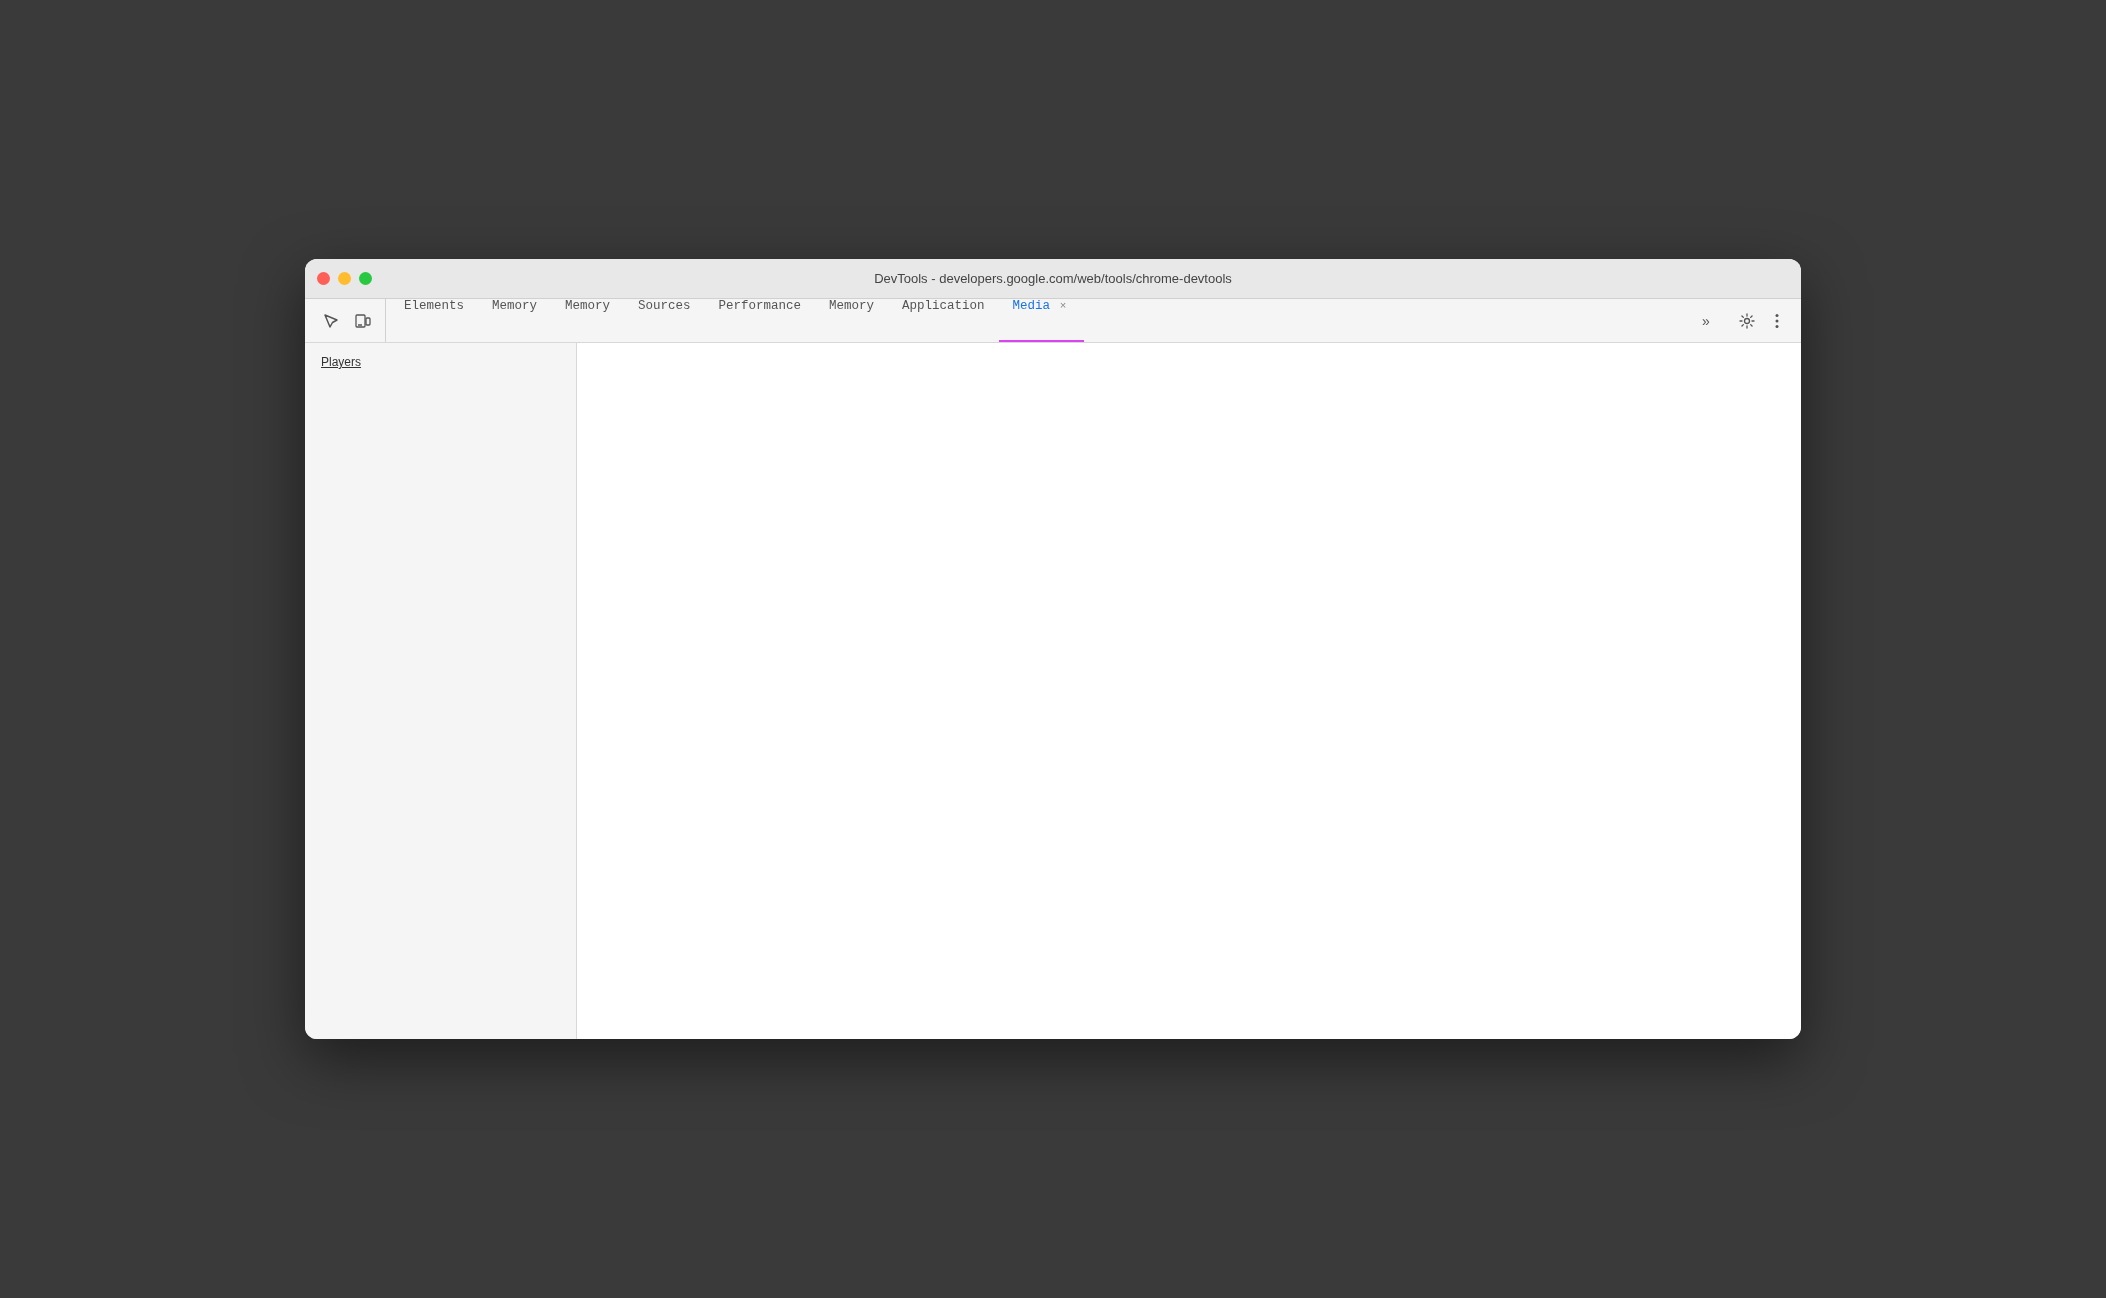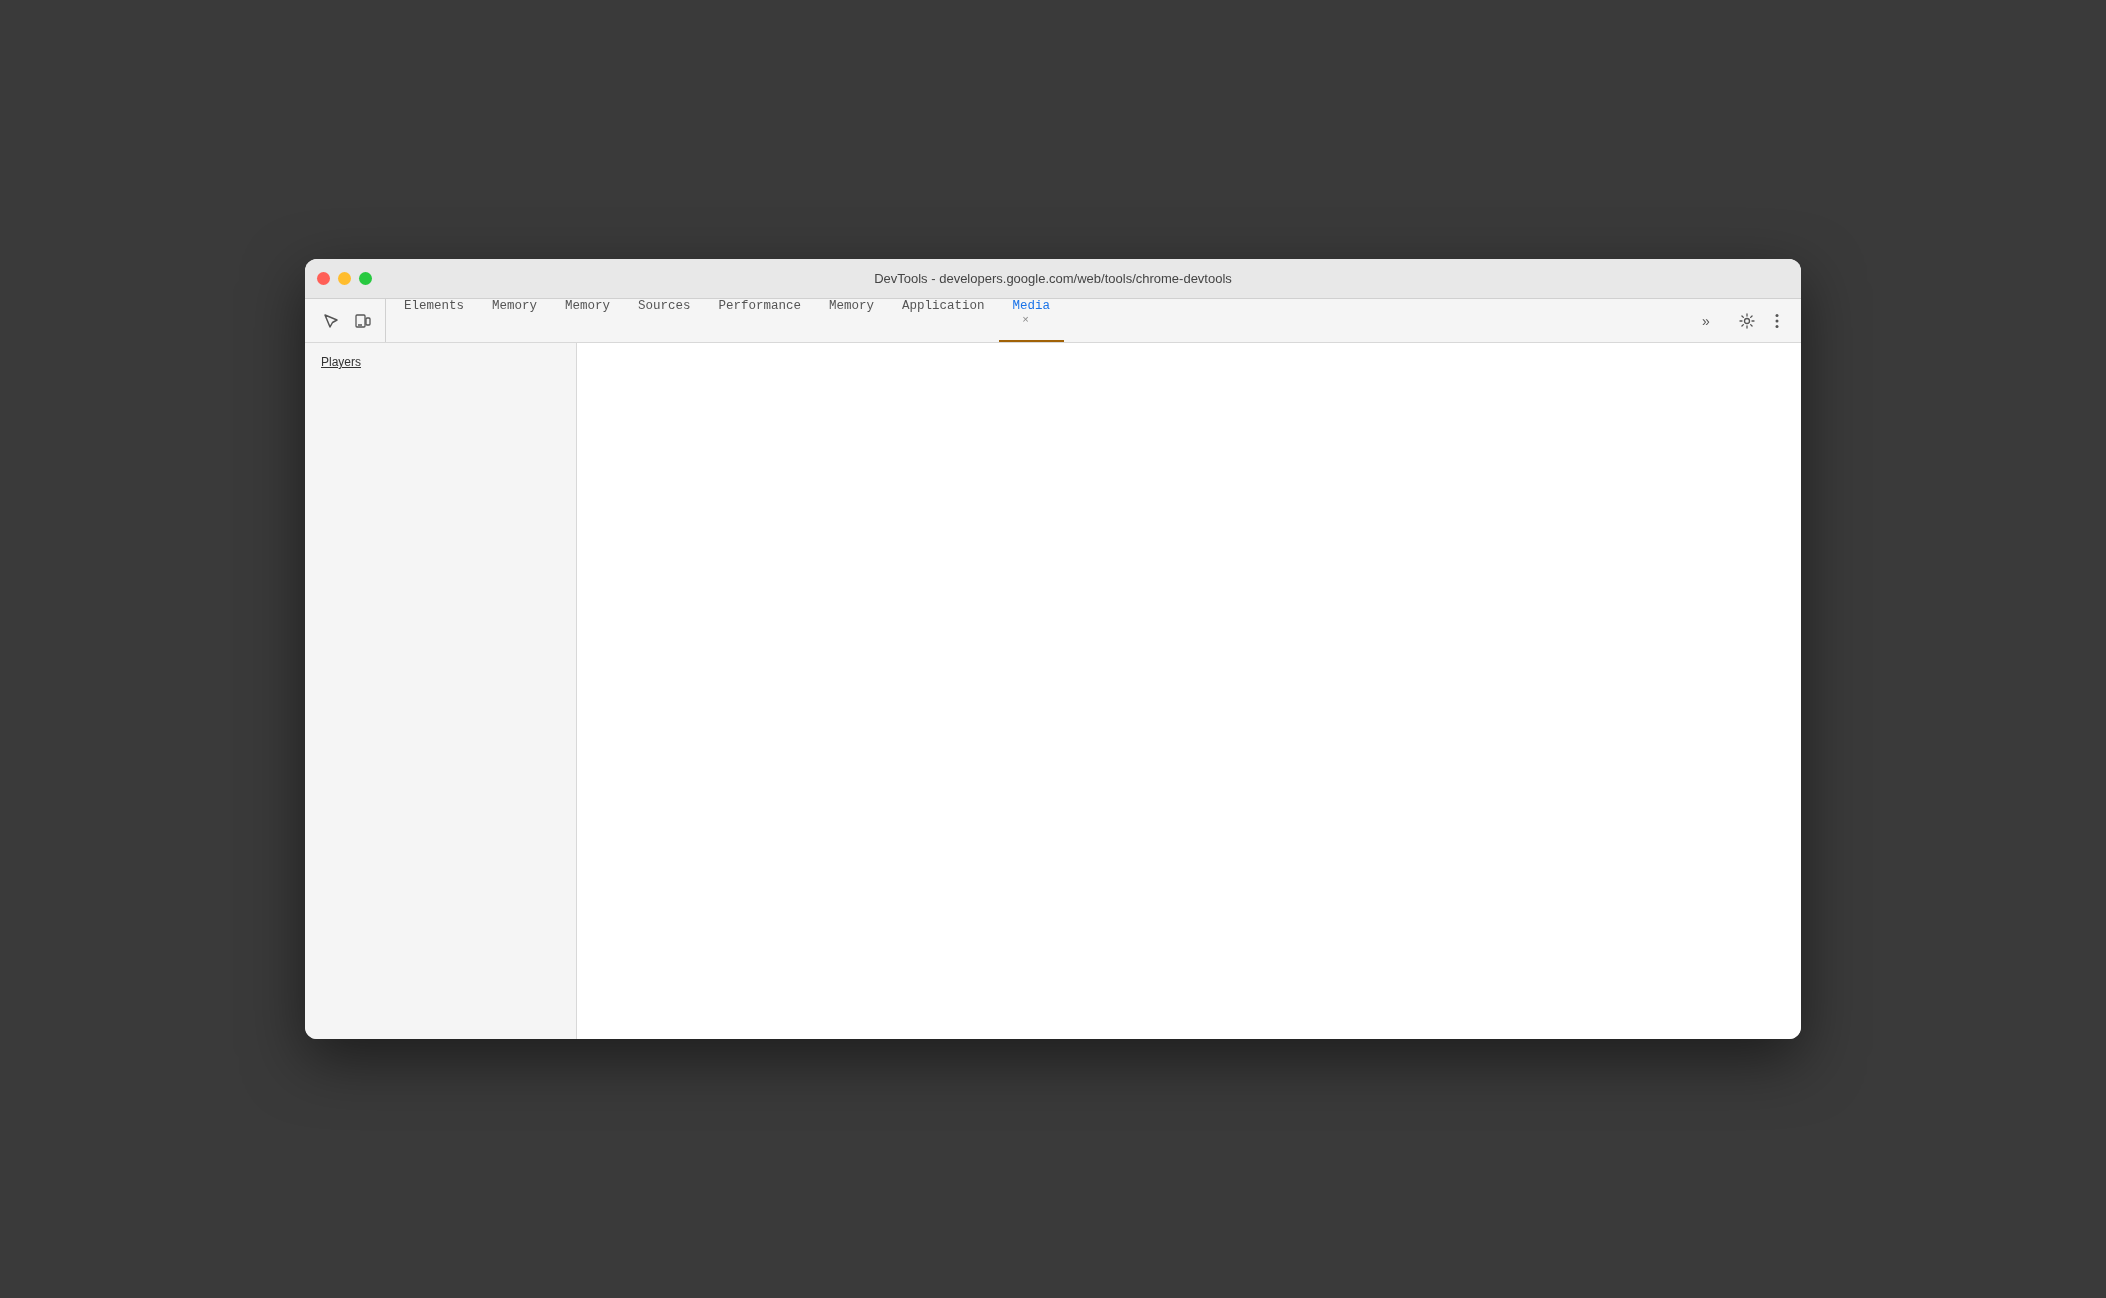--- a/index.html
+++ b/index.html
@@ -110,22 +110,21 @@
       color: #555;
       cursor: pointer;
       border-bottom: 2px solid transparent;
       white-space: nowrap;
       user-select: none;
       font-family: Liberation Mono, monospace;
     }
 
     .tab.active {
       color: #1a73e8;
-      border-bottom: 2px solid #a16207;
-      flex-direction: column;
+      border-bottom: 2px solid #d946ef;
     }
 
     .tab .tab-close {
       margin-left: 6px;
       font-size: 11px;
       color: #888;
       cursor: pointer;
       width: 14px;
       height: 14px;
       display: flex;

